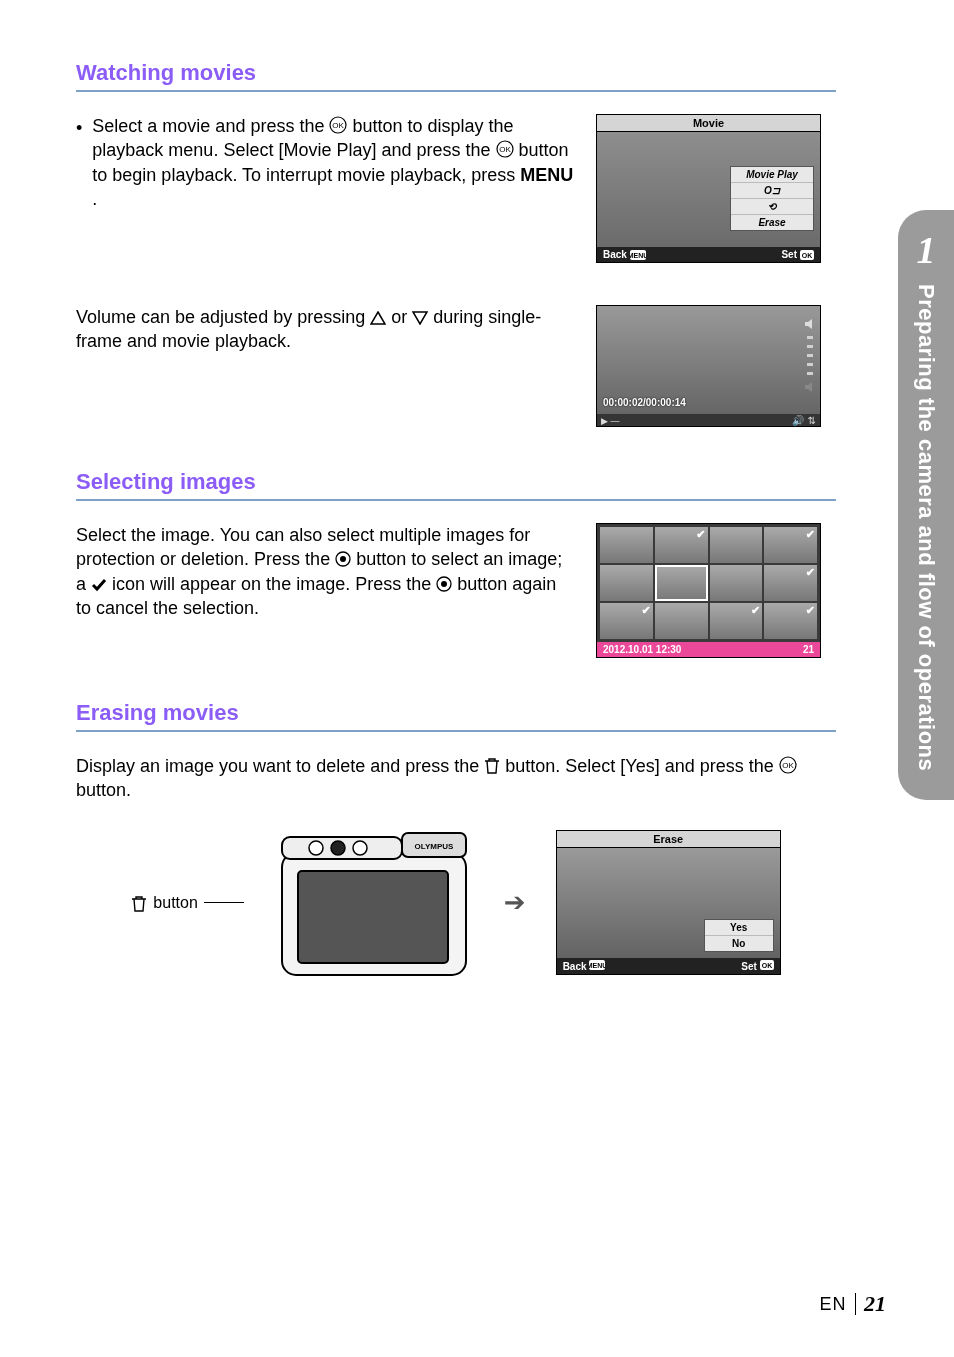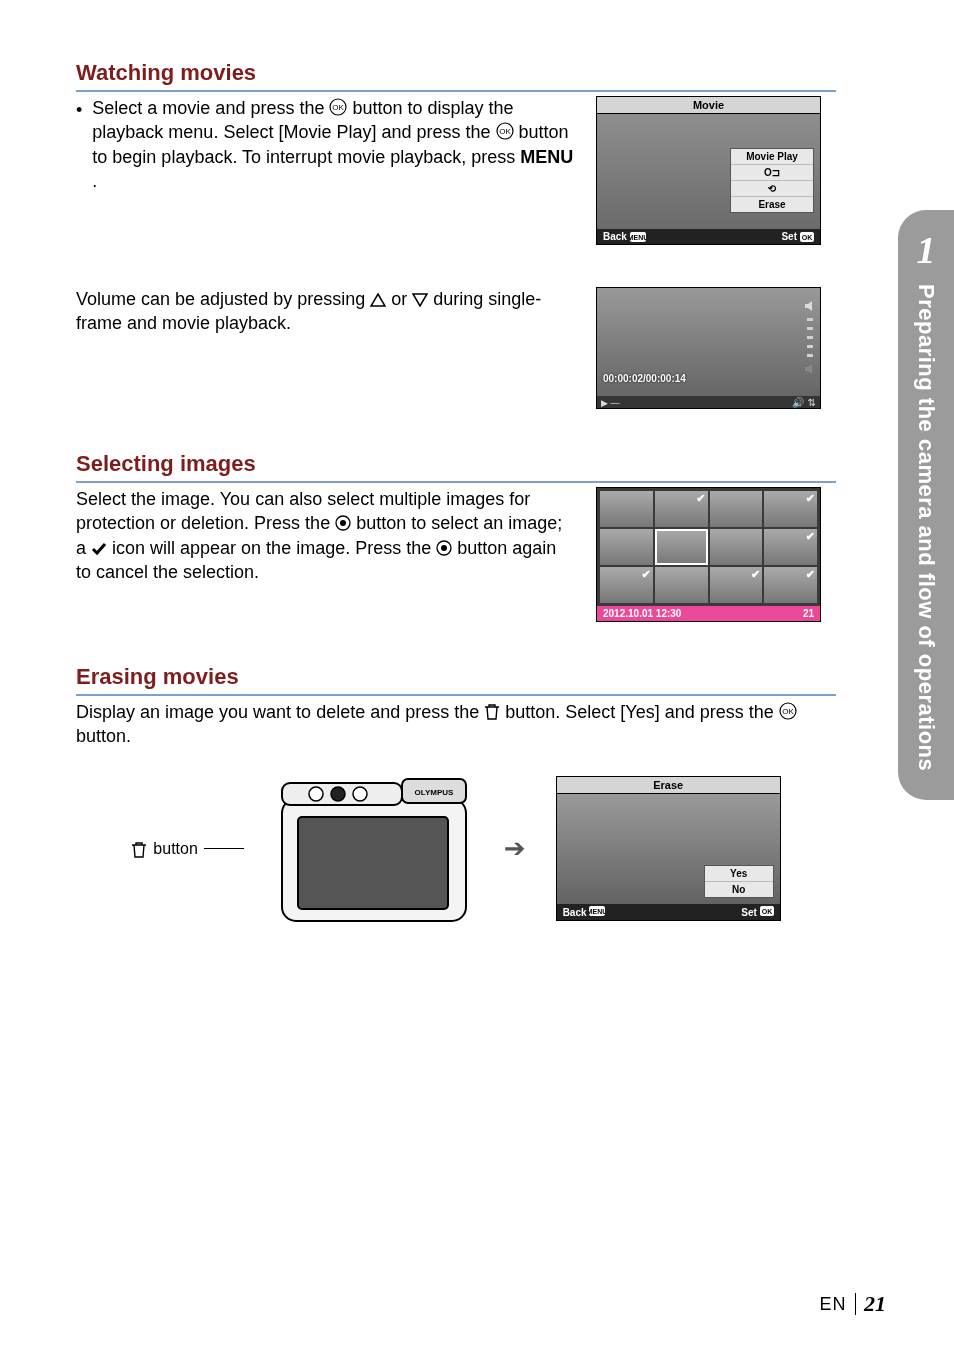--- a/index.html
+++ b/index.html
@@ -13,52 +13,52 @@
   }
   .side-tab .chap {
     font-size: 38px; font-style: italic; font-weight: bold; color: #fff; font-family: Georgia, 'Times New Roman', serif;
   }
   .side-tab .tab-text {
     writing-mode: vertical-rl; text-orientation: mixed; font-size: 22px; font-weight: bold; color: #fff;
     letter-spacing: 0.5px;
   }
   .content { width: 760px; }
   .section-title {
-    font-size: 22px; font-weight: bold; border-bottom: 2px solid #7da0c7; padding-bottom: 4px; margin-bottom: 4px;
-    color: #7f1d1d;
+    font-size: 22px; font-weight: bold; border-bottom: 2px solid #7da0c7; padding-bottom: 4px; margin-bottom: 22px;
+    color: #8b5cf6;
   }
   .body-text { font-size: 18px; line-height: 1.35; }
   .bullet { display: flex; gap: 10px; }
   .bullet .dot { flex: 0 0 auto; padding-top: 2px; }
   .inline-icon {
     display: inline-flex; align-items: center; justify-content: center;
     vertical-align: -2px;
   }
   .row { display: flex; align-items: flex-start; gap: 20px; }
   .text-col { flex: 1 1 auto; max-width: 500px; }
   .fig-col { flex: 0 0 auto; }
   .screen {
     width: 225px; background: #a3a3a3; border: 1px solid #000;
     font-size: 10px; color: #000;
   }
   .screen .titlebar { background: #d5d5d5; text-align: center; font-weight: bold; padding: 2px 0; border-bottom: 1px solid #000; font-size: 11px; }
-  .screen .img-area { position: relative; height: 115px; background: linear-gradient(#8e8e8e, #6b6b6b); }
+  .screen .img-area { position: relative; height: 115px; background: linear-gradient(#8e8e8e, #6b6b6b); font-style: italic; }
   .screen .menu-overlay {
     position: absolute; right: 6px; top: 34px; width: 84px; background: #e8e8e8; border: 1px solid #555; font-size: 10px;
   }
   .screen .menu-overlay .mi { text-align: center; padding: 2px 0; border-bottom: 1px solid #bbb; font-weight: bold; }
   .screen .menu-overlay .mi:last-child { border-bottom: none; }
   .screen .footer { display: flex; justify-content: space-between; padding: 2px 6px; background: #222; color: #fff; font-size: 10px; font-weight: bold; }
   .screen .footer span { display: inline-flex; align-items: center; gap: 3px; }
 
   .screen2 { width: 225px; border: 1px solid #000; }
   .screen2 .img-area2 { position: relative; height: 120px; background: linear-gradient(#999,#606060); }
   .screen2 .vol-bar { position: absolute; right: 6px; top: 12px; width: 8px; height: 75px; display:flex; flex-direction: column; justify-content: space-between; align-items:center; }
   .screen2 .vol-bar .tick { width: 6px; height: 3px; background: #d0d0d0; }
-  .screen2 .timecode { position: absolute; left: 6px; bottom: 24px; font-size: 10px; font-weight: bold; color: #fff; text-shadow: 0 0 2px #000; }
+  .screen2 .timecode { position: absolute; left: 6px; bottom: 18px; font-size: 10px; font-weight: bold; color: #fff; text-shadow: 0 0 2px #000; }
   .screen2 .pbar { position: absolute; left: 0; bottom: 0; right: 0; height: 12px; background: #353535; }
   .screen2 .pbar .play { position:absolute; left:4px; top:2px; color:#ddd; font-size:9px; }
   .screen2 .pbar .spk { position:absolute; right:4px; top:1px; color:#ddd; font-size:10px; }
 
   .screen3 { width: 225px; border: 1px solid #000; background:#3a3a3a; }
   .screen3 .grid { display: grid; grid-template-columns: repeat(4, 1fr); grid-auto-rows: 36px; gap: 2px; padding: 3px; }
   .screen3 .thumb { background: linear-gradient(#aaa,#777); position: relative; }
   .screen3 .thumb.sel { outline: 2px solid #fff; outline-offset: -2px; }
   .screen3 .thumb .chk { position:absolute; top:1px; right:2px; font-size:11px; color:#fff; font-weight:bold; }
   .screen3 .bar3 { display:flex; justify-content: space-between; padding: 2px 6px; color:#fff; font-size:10px; font-weight:bold; background:#ec4899; }

